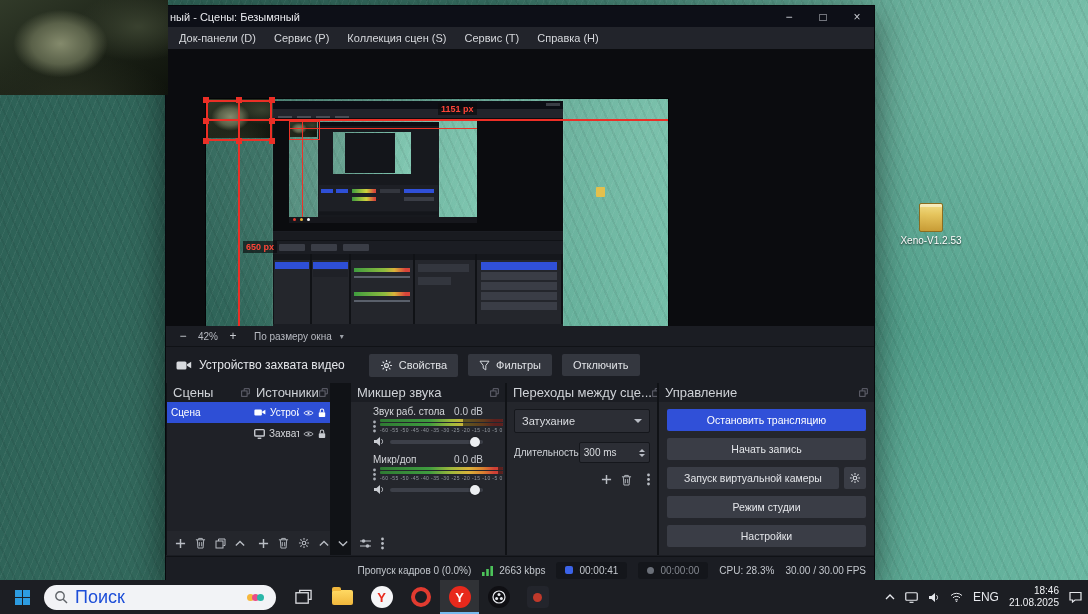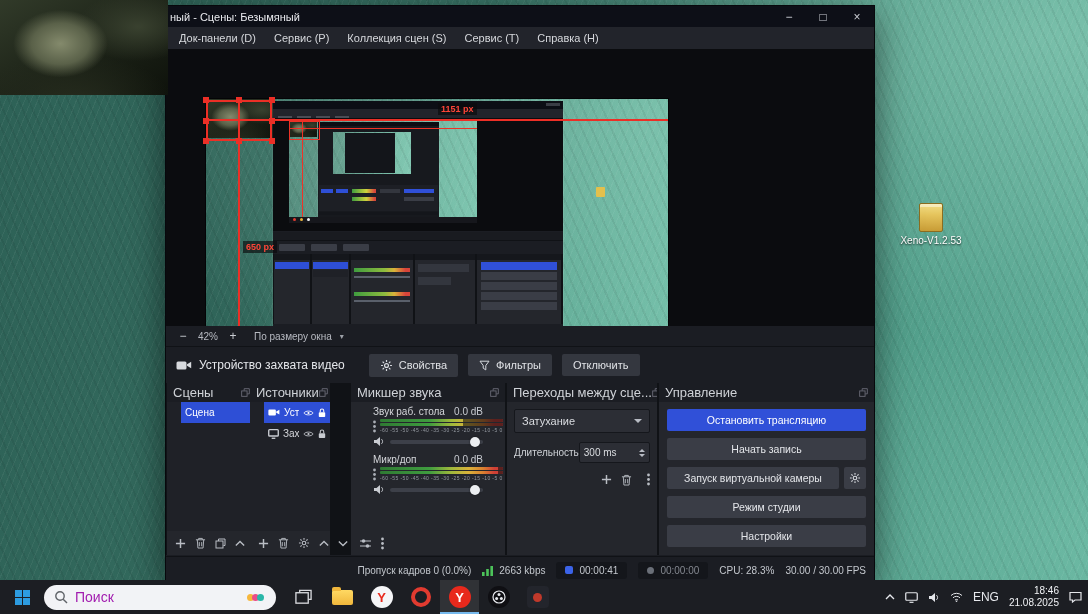--- a/index.html
+++ b/index.html
@@ -87,21 +87,21 @@
   .zoombar .caret{font-size:8px;color:#9da1a8;}
   
   .srcbar{position:absolute;left:0;top:340px;right:0;height:36px;background:#1b1d23;border-top:1px solid #101216;display:flex;align-items:center;gap:10px;padding:0 10px;}
   .src-label{display:flex;align-items:center;gap:7px;color:#e4e6ea;font-size:12px;margin-right:14px;white-space:nowrap;}
   .tool-btn{display:flex;align-items:center;gap:6px;background:#34373f;border-radius:2px;padding:5px 11px;color:#dfe1e5;font-size:11px;white-space:nowrap;}
   
   .docks{position:absolute;left:0;top:377px;right:0;height:172px;background:#101216;}
   .dock{position:absolute;top:0;bottom:0;background:#24262c;}
   .dock-h{height:19px;background:#1b1d23;display:flex;align-items:center;padding:0 6px;font-size:13px;color:#cfd2d7;white-space:nowrap;overflow:hidden;}
   .dock-h .flt{margin-left:auto;opacity:.55;flex:none;}
-  .dock-body{position:absolute;left:0;right:0;top:19px;bottom:24px;background:#1f2127;overflow:hidden;padding-left:14px;}
+  .dock-body{position:absolute;left:0;right:0;top:19px;bottom:24px;background:#1f2127;overflow:hidden;}
   .dock-foot{position:absolute;left:0;right:0;bottom:0;height:24px;display:flex;align-items:center;gap:9px;padding:0 8px;color:#b9bdc4;background:#24262c;}
   .lrow{display:flex;align-items:center;height:21px;padding:0 4px;gap:4px;color:#d5d7db;font-size:10px;white-space:nowrap;overflow:hidden;}
   .lrow.sel{background:#2e4fd6;color:#fff;}
   .lrow .nm{flex:1;overflow:hidden;}
   .lrow .ic{flex:none;display:flex;}
   
   .mx-body{padding:4px 22px;background:#24262c;position:absolute;left:0;right:0;top:19px;bottom:24px;}
   .mx-name{display:flex;font-size:10px;color:#d5d7db;margin-bottom:2px;}
   .mx-name .db{margin-left:auto;color:#c8cbd1;}
   .mx-grid{display:flex;gap:4px;}
@@ -140,21 +140,21 @@
   .sb-pill{background:#14161b;border-radius:3px;padding:3px 9px;display:flex;align-items:center;gap:6px;}
   .sb-pill .sq{width:8px;height:8px;border-radius:2px;background:#3b63e8;}
   .sb-pill.off{color:#83878f;}
   .sb-pill .cir{width:7px;height:7px;border-radius:50%;background:#6a6f78;}
   
   .taskbar{position:absolute;left:0;top:580px;width:1088px;height:34px;background:#1c1e23;z-index:100;display:flex;align-items:center;}
   .start{width:44px;height:100%;display:flex;align-items:center;justify-content:center;}
   .winlogo{display:grid;grid-template-columns:7px 7px;grid-template-rows:7px 7px;gap:1px;}
   .winlogo i{background:#2d9ce0;}
   .searchbox{width:232px;height:25px;background:#f2f3f6;border-radius:13px;display:flex;align-items:center;gap:7px;padding:0 10px;box-sizing:border-box;}
-  .searchbox .ph{font-size:14px;color:#a21caf;flex:1;}
+  .searchbox .ph{font-size:18px;color:#1d4ed8;flex:1;}
   .spark{display:flex;margin-right:2px;}
   .spark i{width:7px;height:7px;border-radius:50%;margin-left:-2px;}
   .apps{display:flex;margin-left:8px;height:100%;}
   .app{width:39px;height:100%;display:flex;align-items:center;justify-content:center;position:relative;}
   .app.active{background:rgba(255,255,255,.09);box-shadow:inset 0 -2px 0 #76b9ed;}
   .folder{width:21px;height:15px;background:linear-gradient(180deg,#ffd963,#f0b73c);border-radius:2px;position:relative;}
   .folder::before{content:"";position:absolute;left:0;top:-3px;width:9px;height:4px;background:#f0b73c;border-radius:2px 2px 0 0;}
   .ybr{width:22px;height:22px;border-radius:50%;background:#f5f6f8;color:#e8291c;font-weight:bold;font-size:13px;display:flex;align-items:center;justify-content:center;}
   .opera{width:20px;height:20px;border-radius:50%;border:4px solid #e23b30;box-sizing:border-box;}
   .yred{width:22px;height:22px;border-radius:50%;background:#e8291c;color:#fff;font-weight:bold;font-size:13px;display:flex;align-items:center;justify-content:center;}

